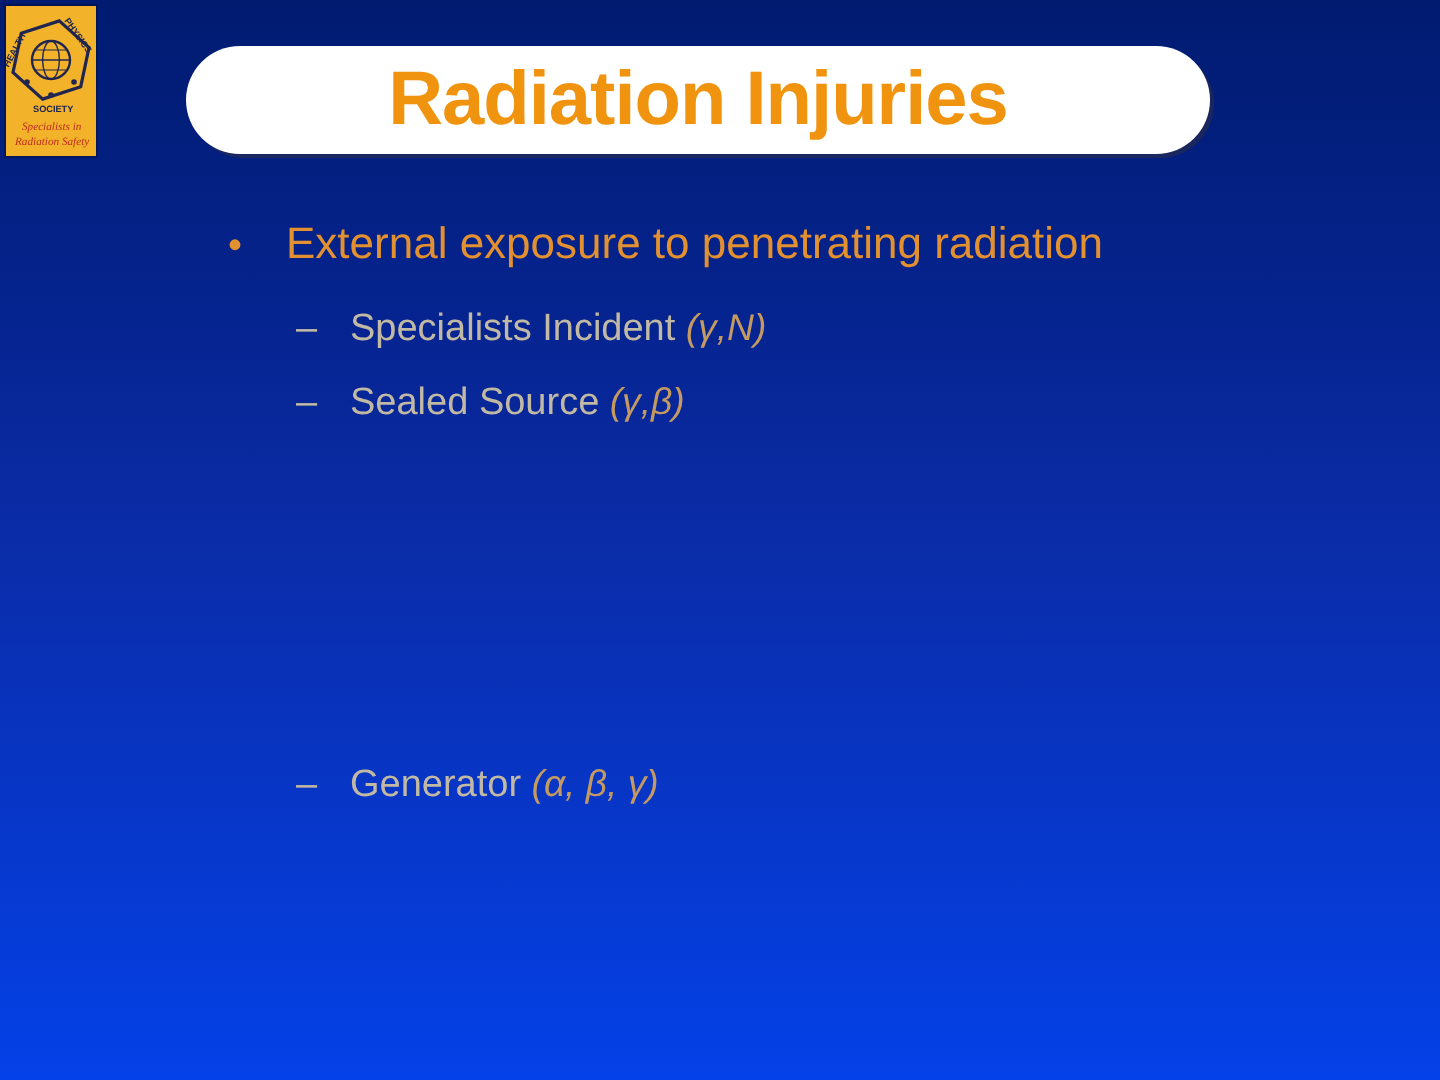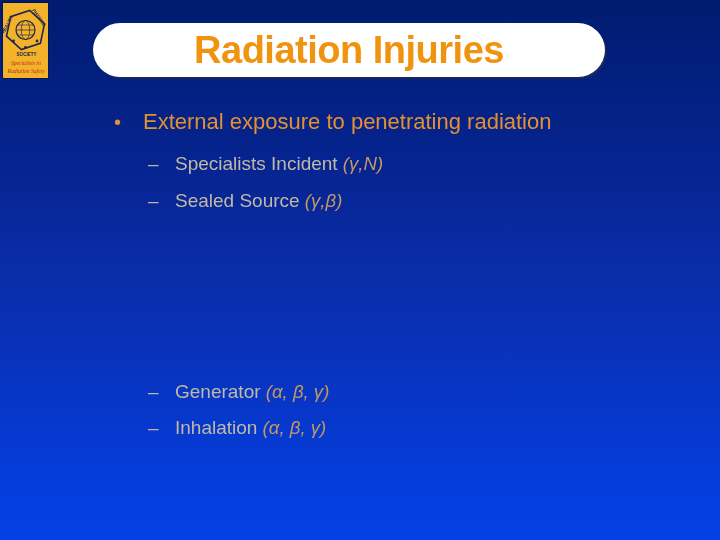--- a/index.html
+++ b/index.html
@@ -97,18 +97,15 @@
   </div>
 
 
 
 
 
   <div class="row sub" style="top:381px">
     <span class="marker">–</span><span>Generator</span><span class="sym">(α, β, γ)</span>
   </div>
 
-  <div class="row sub" style="top:417px">
-    <span class="marker">–</span><span>Inhalation</span><span class="sym">(α, β, γ)</span>
-  </div>
 
 
 </div>
 
 </body></html>

